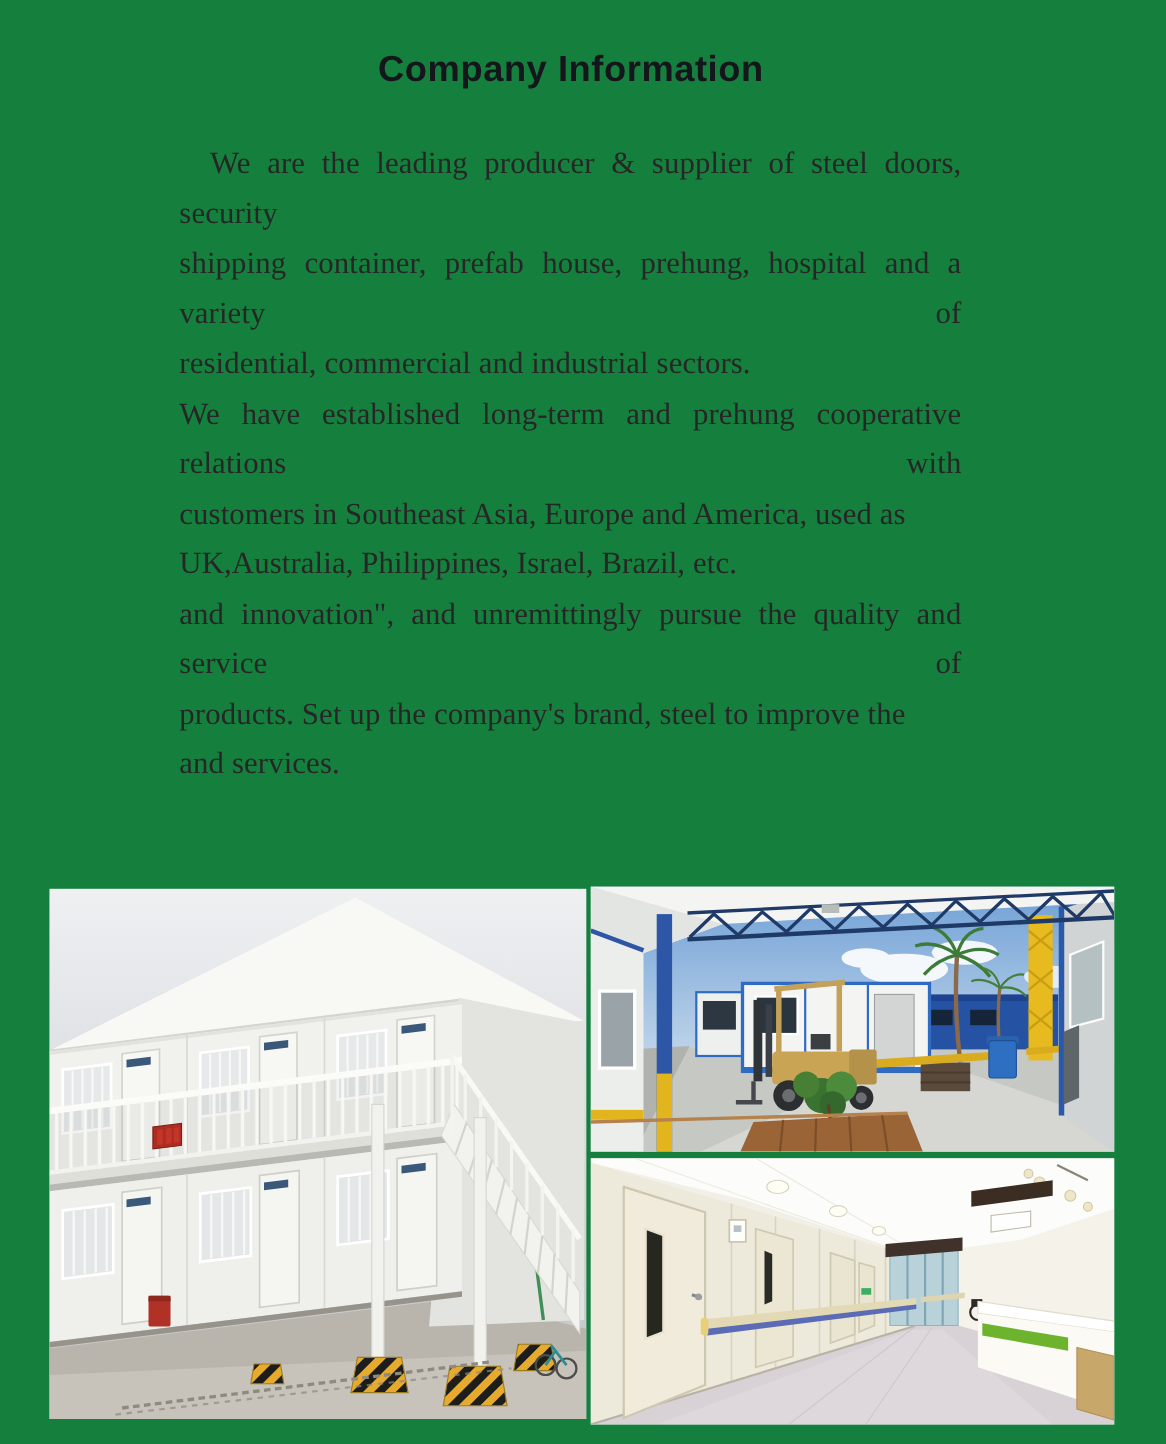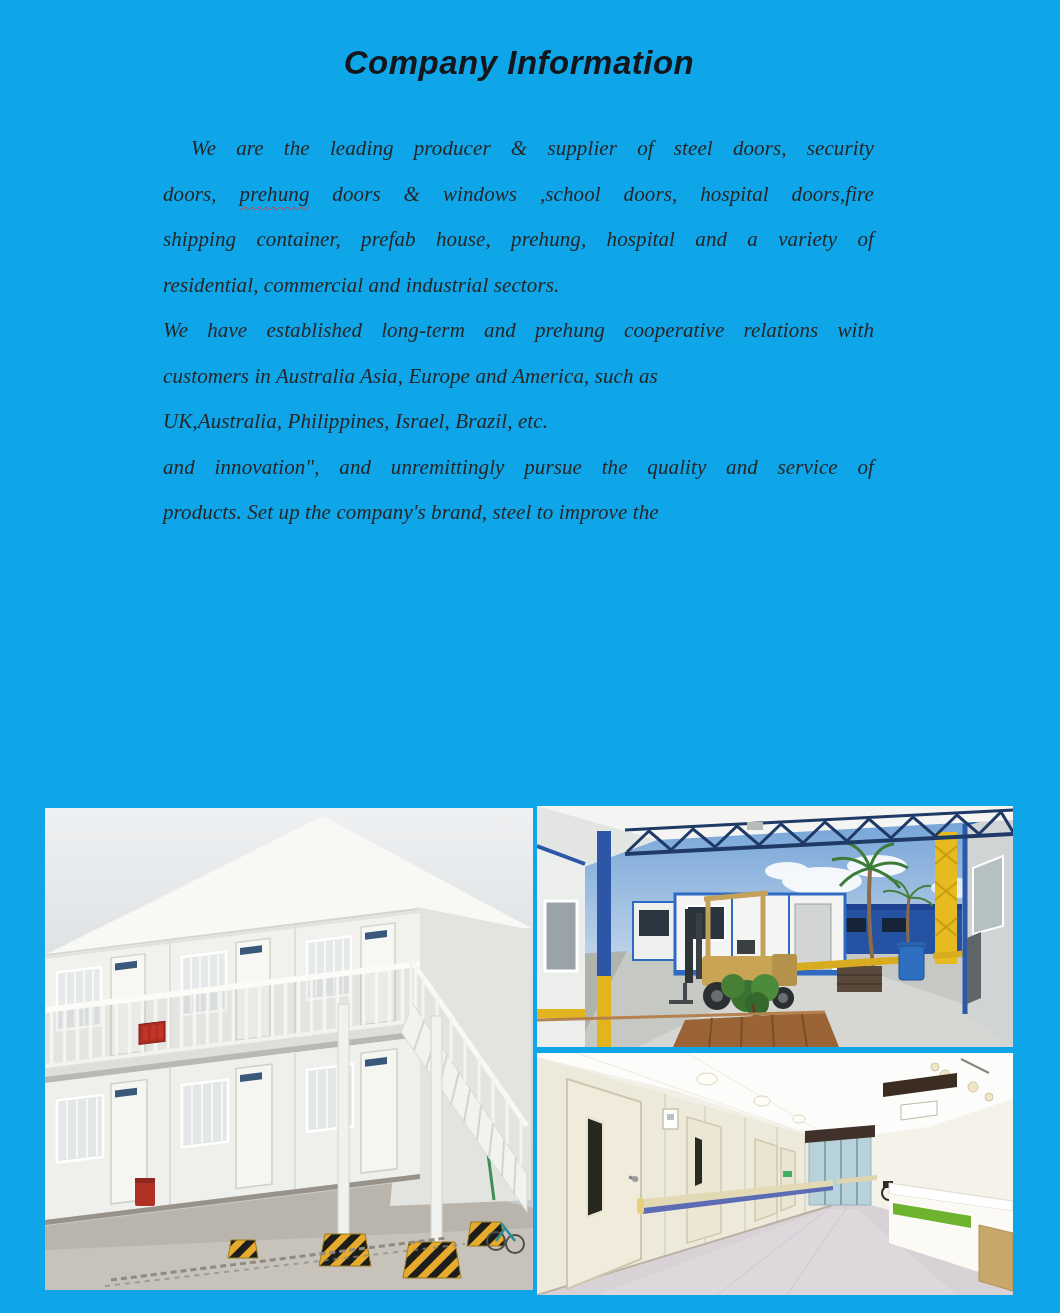--- a/index.html
+++ b/index.html
@@ -1,49 +1,49 @@
 <!DOCTYPE html>
 <html><head>
 <meta charset="utf-8">
 <style>
   html,body{margin:0;padding:0;background:#ffffff;}
-  .page{position:relative;width:1060px;height:1313px;background:#0ea5e9;overflow:hidden;
-        font-family:"Liberation Serif", serif;font-style:italic;}
+  .page{position:relative;width:1060px;height:1313px;background:#15803d;overflow:hidden;
+        font-family:"Liberation Serif", serif;}
   .title{position:absolute;top:44px;left:0;width:1038px;text-align:center;
          font-family:"Liberation Sans", sans-serif;font-weight:700;font-size:33px;
          letter-spacing:.5px;color:#15151c;}
   .textblock{position:absolute;left:163px;top:126px;width:711px;color:#262626;}
-  .line{font-size:21px;line-height:45.5px;text-align:left;letter-spacing:.1px;}
+  .line{font-size:28px;line-height:45.5px;text-align:left;letter-spacing:.1px;}
   .line.j{text-align:justify;text-align-last:justify;}
   .line.ind{text-indent:28px;}
   .misspell{text-decoration-line:underline;text-decoration-style:wavy;
             text-decoration-color:#e03a2f;text-decoration-thickness:1px;text-underline-offset:5px;}
   .fig{position:absolute;overflow:hidden;background:#eceef0;}
   #fig1{left:45px;top:808px;width:488px;height:482px;}
   #fig2{left:537px;top:806px;width:476px;height:241px;}
   #fig3{left:537px;top:1053px;width:476px;height:242px;}
   .fig svg{display:block;width:100%;height:100%;}
 </style>
 </head>
 <body>
 
 <div class="page">
 
   <div class="title">Company Information</div>
 
   <div class="textblock">
     <div class="line j ind">We are the leading producer &amp; supplier of steel doors, security</div>
-    <div class="line j"><span>doors, </span><span class="misspell">prehung</span><span> doors &amp; windows ,school doors, hospital doors,fire</span></div>
     <div class="line j">shipping container, prefab house, prehung, hospital and a variety of</div>
     <div class="line">residential, commercial and industrial sectors.</div>
     <div class="line j">We have established long-term and prehung cooperative relations with</div>
-    <div class="line">customers in Australia Asia, Europe and America, such as</div>
+    <div class="line">customers in Southeast Asia, Europe and America, used as</div>
     <div class="line">UK,Australia, Philippines, Israel, Brazil, etc.</div>
     <div class="line j">and innovation", and unremittingly pursue the quality and service of</div>
     <div class="line">products. Set up the company's brand, steel to improve the</div>
+    <div class="line">and services.</div>
   </div>
 
   <div class="fig" id="fig1" role="img" aria-label="Two-storey white container house with external staircase and balcony railing">
     <svg viewBox="0 0 488 482" preserveAspectRatio="none">
       <defs>
         <linearGradient id="sky1" x1="0" y1="0" x2="0" y2="1">
           <stop offset="0" stop-color="#eef0f2"></stop>
             <stop offset="1" stop-color="#bfc3c6"></stop>
         </linearGradient>
         <pattern id="warn" width="14" height="14" patternUnits="userSpaceOnUse" patternTransform="rotate(45)">

